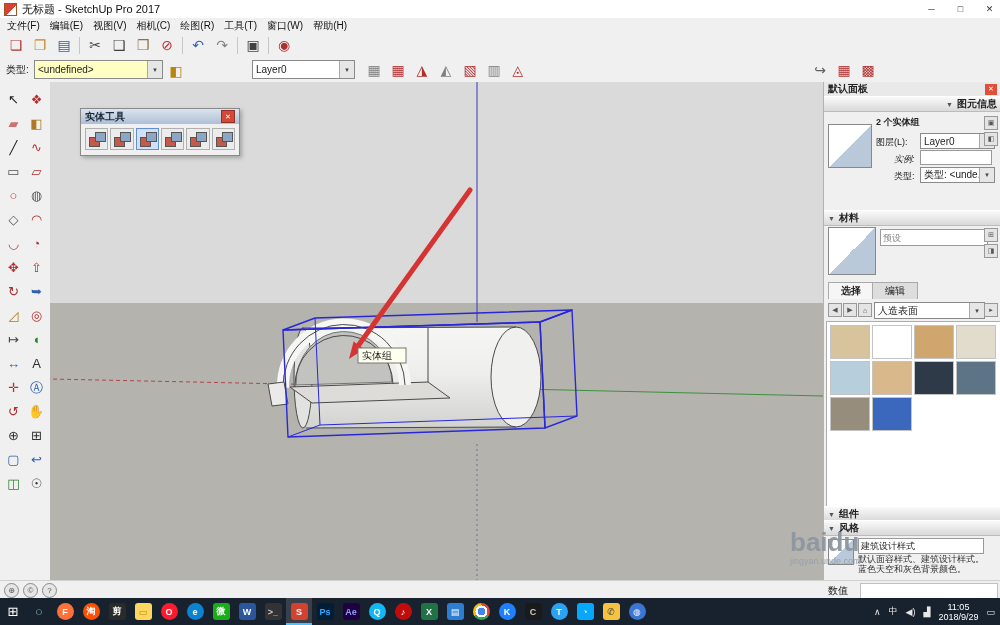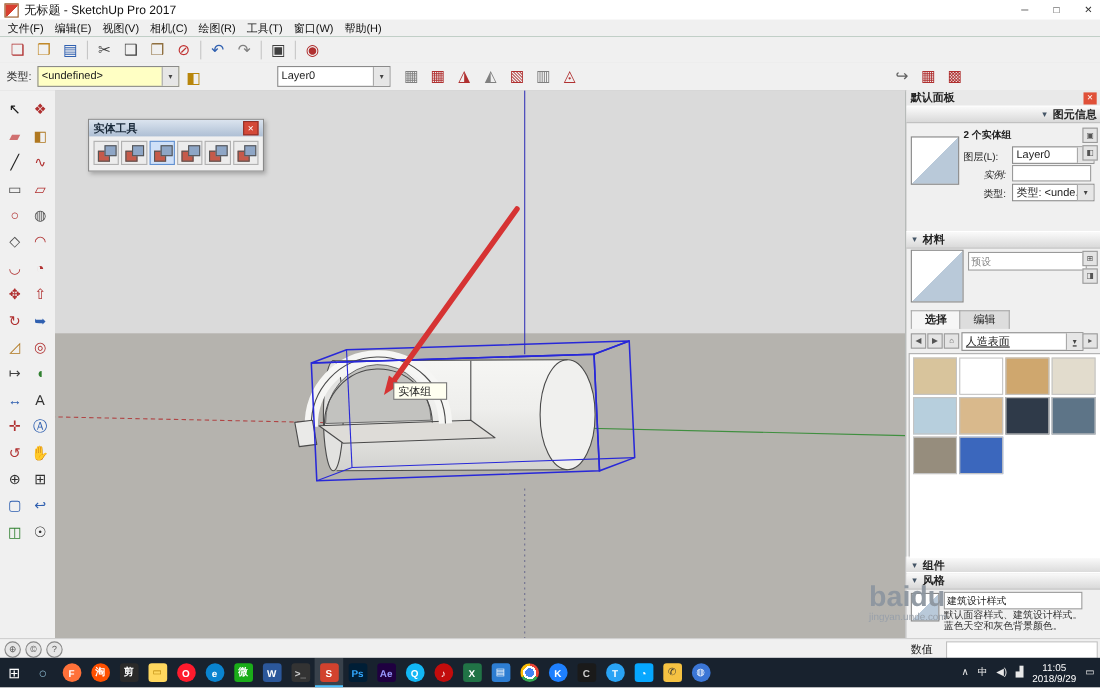--- a/index.html
+++ b/index.html
@@ -1,17 +1,17 @@
 <!DOCTYPE html>
 <html><head>
 <meta charset="utf-8">
 <style>
   html,body{margin:0;padding:0;}
   body{width:1000px;height:625px;overflow:hidden;font-family:"Liberation Sans","DejaVu Sans",sans-serif;}
-  #window{position:relative;width:1000px;height:506px;background:#14532d;font-size:11px;color:#222;}
+  #window{position:relative;width:1000px;height:506px;background:#7f1d1d;font-size:11px;color:#222;}
   .abs{position:absolute;}
   
   .titlebar{position:absolute;left:0;top:0;width:100%;height:18px;background:#ffffff;display:flex;align-items:center;padding-left:4px;gap:5px;border-bottom:1px solid #e8e8e8;}
   .appicon{width:11px;height:11px;background:linear-gradient(135deg,#d84030 55%,#ffffff 55%);border:1px solid #952;flex:0 0 auto;}
   .title{font-size:11px;color:#111;}
   .wincontrols{margin-left:auto;display:flex;height:100%;}
   .winbtn{width:29px;height:100%;display:flex;align-items:center;justify-content:center;font-size:9px;color:#333;}
   
   .menubar{position:absolute;left:0;top:18px;width:100%;height:15px;background:#f0f0f0;display:flex;align-items:center;padding-left:2px;}
   .menu-item{padding:0 5px;font-size:10px;color:#111;}
@@ -310,21 +310,21 @@
       </div>
       <div class="minibtn" style="right:3px;top:4px;">⊞</div>
       <div class="minibtn" style="right:3px;top:20px;">◨</div>
       <div style="position:absolute;left:4px;top:58px;height:17px;">
           <div class="tab active" style="left: 0px;">选择</div>
           <div class="tab" style="left: 44px;">编辑</div>
         </div>
       <div class="minibtn" style="left:4px;top:79px;">◀</div>
       <div class="minibtn" style="left:19px;top:79px;">▶</div>
       <div class="minibtn" style="left:34px;top:79px;">⌂</div>
-      <div class="combo" style="left:50px;top:78px;width:106px;height:15px;text-decoration:underline;">
+      <div class="combo" style="left:50px;top:78px;width:106px;height:15px;">
         <span class="val">人造表面</span>
         <span class="arrow">▾</span>
       </div>
       <div class="minibtn" style="right:3px;top:79px;">▸</div>
       <div class="swatcharea" style="left:2px;top:97px;width:170px;height:182px;">
           <div class="swatch" style="background: rgb(216, 196, 156);"></div>
           <div class="swatch" style="background: rgb(255, 255, 255);"></div>
           <div class="swatch" style="background: rgb(207, 167, 110);"></div>
           <div class="swatch" style="background: rgb(226, 220, 205);"></div>
           <div class="swatch" style="background: rgb(183, 207, 221);"></div>

